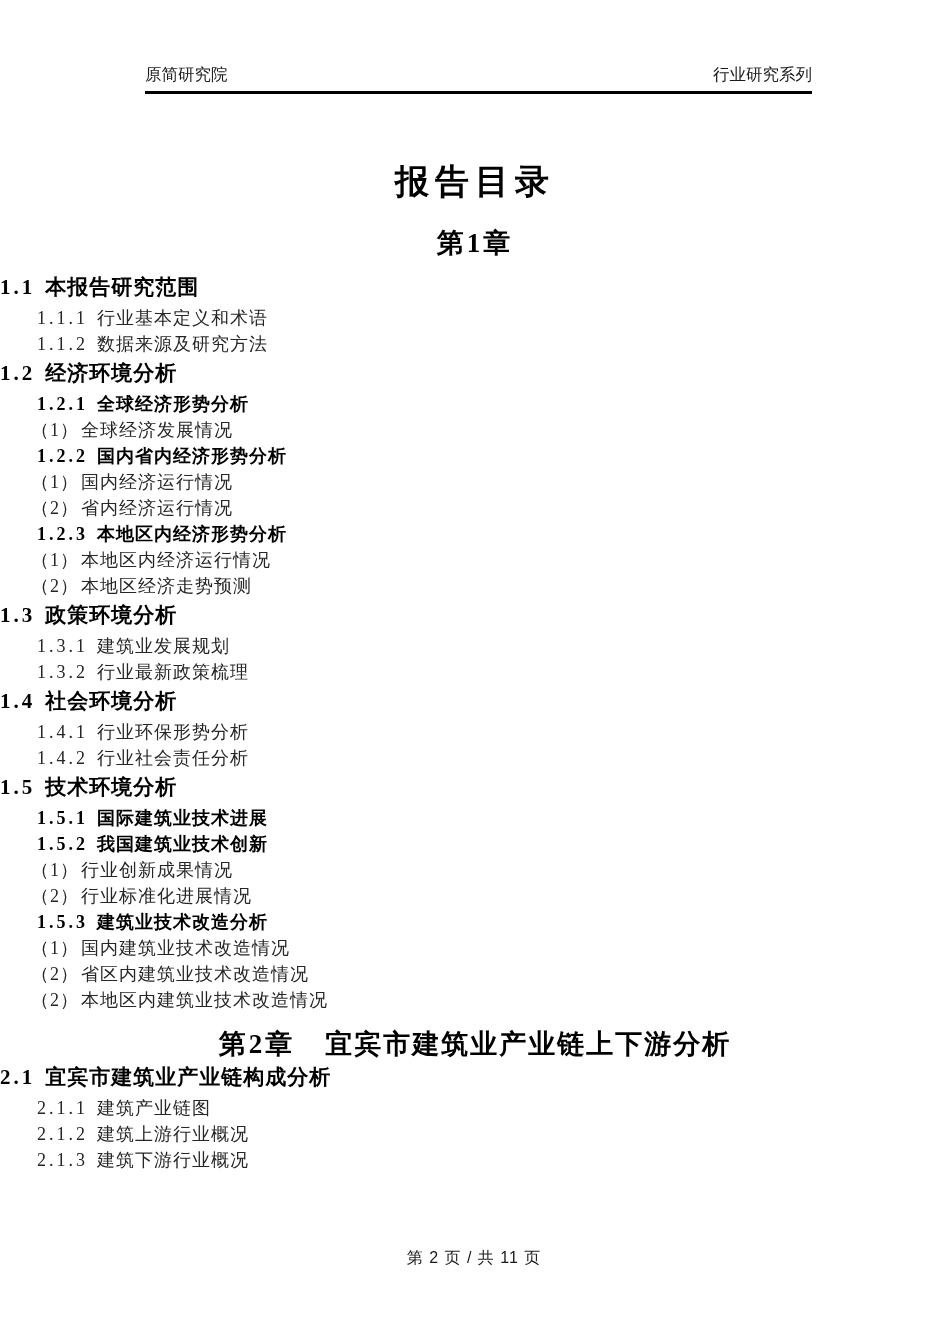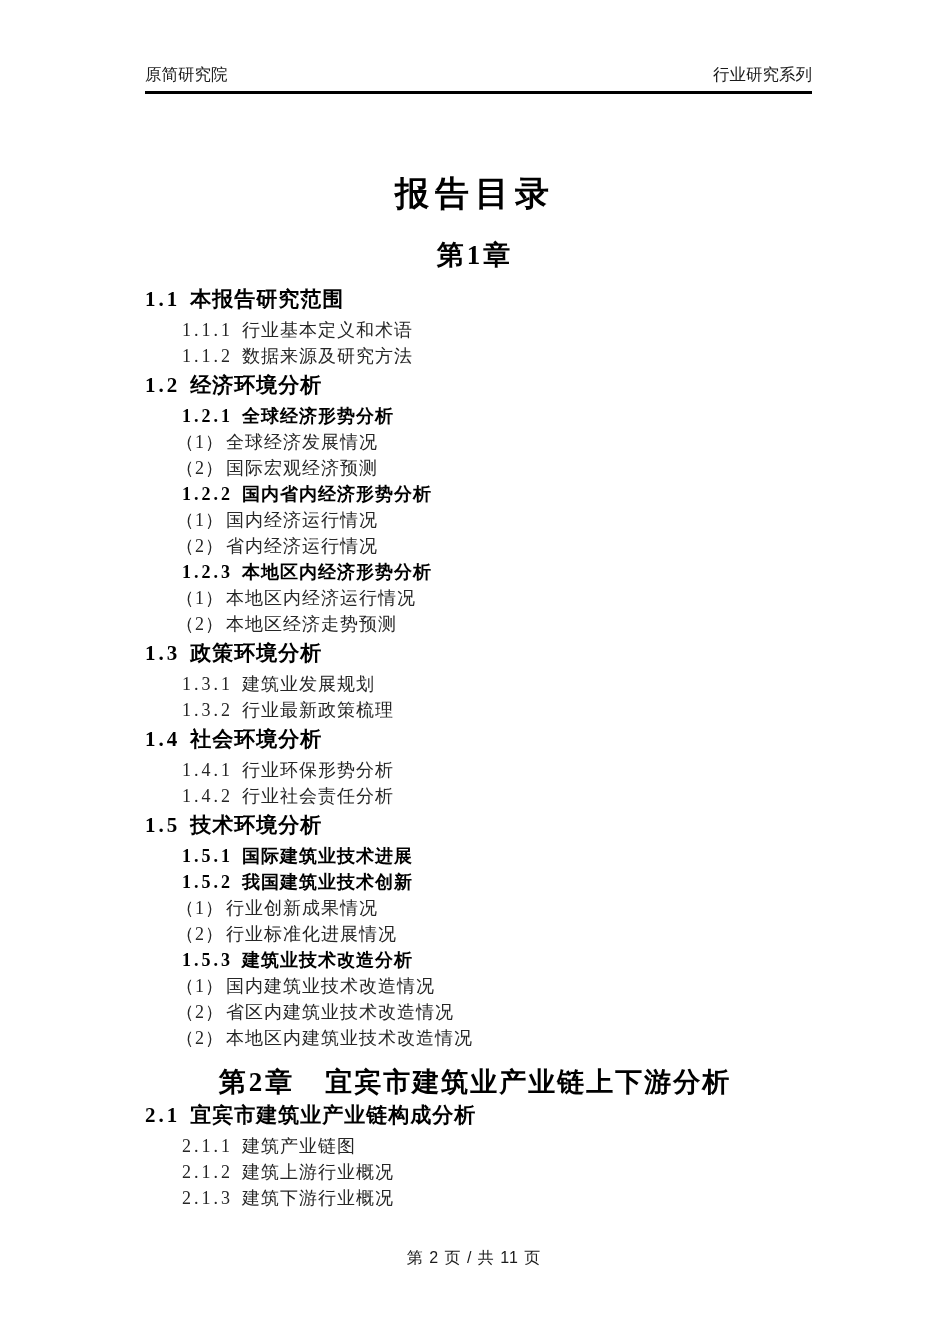--- a/index.html
+++ b/index.html
@@ -15,40 +15,40 @@
   .header{
     position:absolute;top:64px;left:145px;right:138px;
     display:flex;justify-content:space-between;align-items:flex-end;
     font-family:"Liberation Sans","DejaVu Sans",sans-serif;
     font-size:16.5px;color:#1a1a1a;
     padding-bottom:5px;
     border-bottom:3px solid #000;
   }
   
   .doc-title{
-    margin:16px;
+    margin:4px;
     padding-top:158px;
     text-align:center;
     font-size:34px;font-weight:bold;
     letter-spacing:6px;color:#000;
     line-height:40px;
   }
   
   .chapter-head{
     display:flex;justify-content:center;align-items:flex-start;
     gap:30px;
     font-size:27px;font-weight:bold;color:#000;
     line-height:34px;
     margin:24px 0 14px 0;
   }
   .chapter + .chapter .chapter-head{margin:14px 0 0 0;}
   .chapter-head .ch-num{letter-spacing:3px;}
   .chapter-head .ch-title{letter-spacing:2px;}
   
-  .entries{padding-left:145px;padding-right:100px;}
+  .entries{padding-right:100px;}
   .entry{line-height:26px;}
   .e-s2{
     font-size:21px;font-weight:bold;color:#000;
     margin:3px 0 5px 0;letter-spacing:1px;
   }
   .e-s2 .num{letter-spacing:3px;margin-right:10px;}
   .e-s3{font-size:18px;color:#262626;margin-left:37px;letter-spacing:1px;}
   .e-s3 .num{letter-spacing:3px;margin-right:9px;}
   .e-s3.bold{font-weight:bold;color:#000;}
   .e-p{font-size:18px;color:#262626;margin-left:31px;letter-spacing:1px;}
@@ -78,21 +78,20 @@
         <div class="chapter-head">
           <span class="ch-num">第1章</span>
         </div>
         <div class="entries">
           <div class="entry e-s2"><span class="num">1.1</span><span class="txt">本报告研究范围</span></div>
           <div class="entry e-s3"><span class="num">1.1.1</span><span class="txt">行业基本定义和术语</span></div>
           <div class="entry e-s3"><span class="num">1.1.2</span><span class="txt">数据来源及研究方法</span></div>
           <div class="entry e-s2"><span class="num">1.2</span><span class="txt">经济环境分析</span></div>
           <div class="entry e-s3 bold"><span class="num">1.2.1</span><span class="txt">全球经济形势分析</span></div>
           <div class="entry e-p"><span class="num">（1）</span><span class="txt">全球经济发展情况</span></div>
-          <div class="entry e-p"><span class="num">（2）</span><span class="txt">国际宏观经济预测</span></div>
           <div class="entry e-s3 bold"><span class="num">1.2.2</span><span class="txt">国内省内经济形势分析</span></div>
           <div class="entry e-p"><span class="num">（1）</span><span class="txt">国内经济运行情况</span></div>
           <div class="entry e-p"><span class="num">（2）</span><span class="txt">省内经济运行情况</span></div>
           <div class="entry e-s3 bold"><span class="num">1.2.3</span><span class="txt">本地区内经济形势分析</span></div>
           <div class="entry e-p"><span class="num">（1）</span><span class="txt">本地区内经济运行情况</span></div>
           <div class="entry e-p"><span class="num">（2）</span><span class="txt">本地区经济走势预测</span></div>
           <div class="entry e-s2"><span class="num">1.3</span><span class="txt">政策环境分析</span></div>
           <div class="entry e-s3"><span class="num">1.3.1</span><span class="txt">建筑业发展规划</span></div>
           <div class="entry e-s3"><span class="num">1.3.2</span><span class="txt">行业最新政策梳理</span></div>
           <div class="entry e-s2"><span class="num">1.4</span><span class="txt">社会环境分析</span></div>

